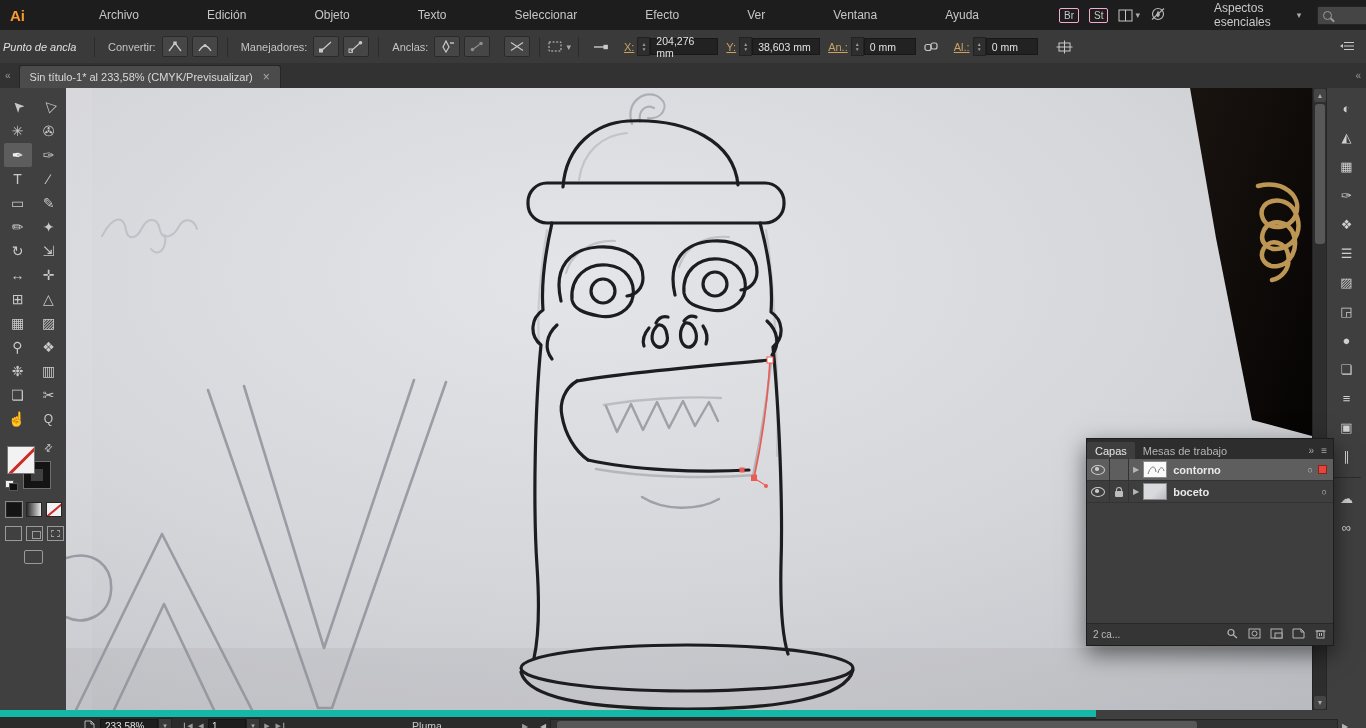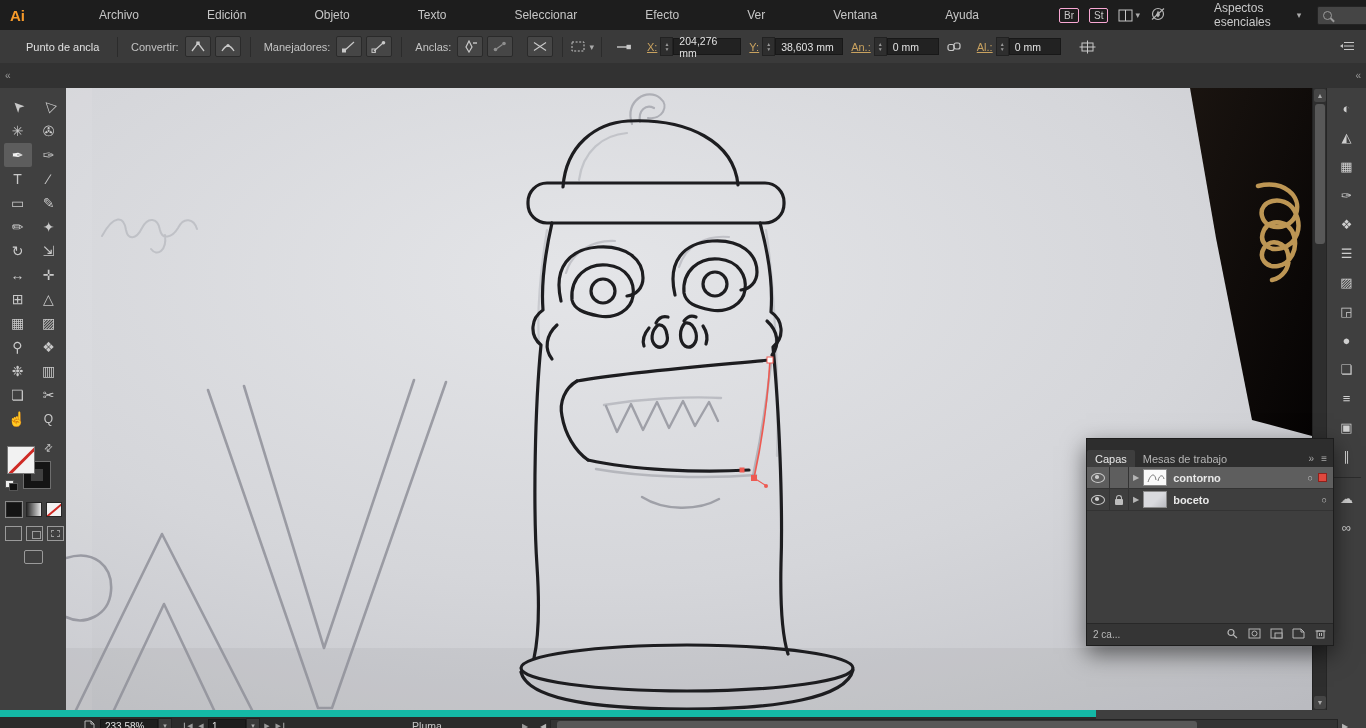--- a/index.html
+++ b/index.html
@@ -20,21 +20,21 @@
   .mag{width:7px;height:7px;border:1.5px solid #9a9a9a;border-radius:50%;position:relative;flex:0 0 auto;}
   .mag::after{content:"";position:absolute;width:5px;height:1.5px;background:#9a9a9a;transform:rotate(45deg);right:-4px;bottom:-2px;}
   .win-btns{display:flex;}
   .win-btn{width:32px;height:22px;display:flex;align-items:center;justify-content:center;color:#c6c6c6;font-size:11px;}
   .restore{width:9px;height:8px;border:1px solid #c6c6c6;position:relative;background:#1d1d1d;}
   .restore::before{content:"";position:absolute;left:2px;top:-4px;width:8px;height:7px;border:1px solid #c6c6c6;}
   .restore::after{content:"";position:absolute;left:-1px;top:-1px;width:9px;height:8px;background:#1d1d1d;}
 
   
   .controlbar{position:absolute;left:0;top:30px;width:1366px;height:33px;background:#3a3a3a;border-bottom:1px solid #222;display:flex;align-items:center;color:#c9c9c9;font-size:11px;}
-  .cb-title{margin-left:26px;color:#e0e0e0;width:84px;}
+  .cb-title{margin-left:3px;color:#e0e0e0;width:84px;font-style:italic;}
   .cb-sep{width:1px;height:20px;background:#2b2b2b;margin:0 7px;}
   .cb-label{margin:0 4px 0 6px;color:#c3c3c3;}
   .icon-btn{width:24px;height:19px;background:#464646;border:1px solid #2a2a2a;border-radius:2px;display:flex;align-items:center;justify-content:center;margin:0 2px;}
   .icon-btn svg{display:block;}
   .gold{color:#c9a25f;text-decoration:underline;margin:0 3px 0 8px;}
   .spin{width:11px;height:17px;background:#2e2e2e;border:1px solid #222;display:flex;flex-direction:column;align-items:center;justify-content:center;color:#999;font-size:5px;line-height:5px;}
   .field{height:15px;background:#222;border:1px solid #181818;color:#e2e2e2;font-size:10.5px;display:flex;align-items:center;padding:0 5px;}
   .w56{width:56px;}.w40{width:40px;}
 
   
@@ -77,21 +77,21 @@
   
   .vscroll{position:absolute;left:1312px;top:88px;width:14px;height:622px;background:#2e2e2e;border-left:1px solid #222;}
   .vs-btn{position:absolute;left:1px;width:12px;height:13px;background:#454545;border-radius:2px;color:#a8a8a8;font-size:7px;display:flex;align-items:center;justify-content:center;}
   .vs-thumb{position:absolute;left:2px;top:16px;width:10px;height:140px;background:#585858;border-radius:3px;}
   .dock{position:absolute;left:1326px;top:88px;width:40px;height:622px;background:#3f3f3f;border-left:1px solid #262626;display:flex;flex-direction:column;align-items:center;padding-top:10px;gap:8px;box-sizing:border-box;}
   .dock-icon{width:28px;height:21px;display:flex;align-items:center;justify-content:center;color:#cfcfcf;font-size:13px;border-radius:2px;}
   .dock-sep{width:28px;height:1px;background:#2c2c2c;margin:2px 0;}
 
   
   .layers-panel{position:absolute;left:1086px;top:438px;width:248px;height:208px;background:#3e3e3e;border:1px solid #1d1d1d;box-shadow:0 8px 22px rgba(0,0,0,.55);display:flex;flex-direction:column;font-size:11px;box-sizing:border-box;z-index:5;}
-  .lp-header{height:28px;background:#2d2d2d;display:flex;align-items:flex-end;flex:0 0 auto;}
+  .lp-header{height:20px;background:#2d2d2d;display:flex;align-items:flex-end;flex:0 0 auto;}
   .lp-tab{padding:3px 8px 2px 8px;color:#b5b5b5;}
   .lp-tab.active{background:#3e3e3e;color:#e8e8e8;border-radius:2px 2px 0 0;}
   .lp-hdr-icons{margin-left:auto;color:#a8a8a8;display:flex;gap:7px;padding:0 6px 3px 0;font-size:10px;align-items:center;}
   .lp-body{flex:1;background:#3e3e3e;overflow:hidden;}
   .lrow{height:21px;display:flex;align-items:center;border-bottom:1px solid #333;}
   .lrow.selected{background:#5e5e5e;}
   .cell-eye{width:22px;height:100%;border-right:1px solid #333;display:flex;align-items:center;justify-content:center;flex:0 0 auto;}
   .cell-lock{width:18px;height:100%;border-right:1px solid #333;display:flex;align-items:center;justify-content:center;flex:0 0 auto;}
   .eye{width:12px;height:8px;border:1px solid #c9c9c9;border-radius:50%;position:relative;}
   .eye::after{content:"";position:absolute;left:3px;top:1.5px;width:3.5px;height:3.5px;background:#c9c9c9;border-radius:50%;}
@@ -279,20 +279,24 @@
     <span style="margin-left:auto;margin-right:10px"><svg width="16" height="12" viewBox="0 0 16 12">
           <line x1="4" y1="2.5" x2="14" y2="2.5" stroke="#c9c9c9"></line>
           <line x1="4" y1="6" x2="14" y2="6" stroke="#c9c9c9"></line>
           <line x1="4" y1="9.5" x2="14" y2="9.5" stroke="#c9c9c9"></line>
           <polygon points="0,6 3,4 3,8" fill="#c9c9c9"></polygon>
         </svg></span>
   </div>
 
   <div class="tabbar">
     <span class="chevrons" able="true">«</span>
+    <div class="doc-tab">
+      <span>Sin título-1* al 233,58% (CMYK/Previsualizar)</span>
+      <span class="tab-close">×</span>
+    </div>
     <span class="tab-right">«</span>
   </div>
 
   <div class="toolbar">
     <div class="tools">
       <div class="tool">
           <span class="rot-nw">➤</span>
         </div>
       <div class="tool">
           <span class="rot-nw">▷</span>

